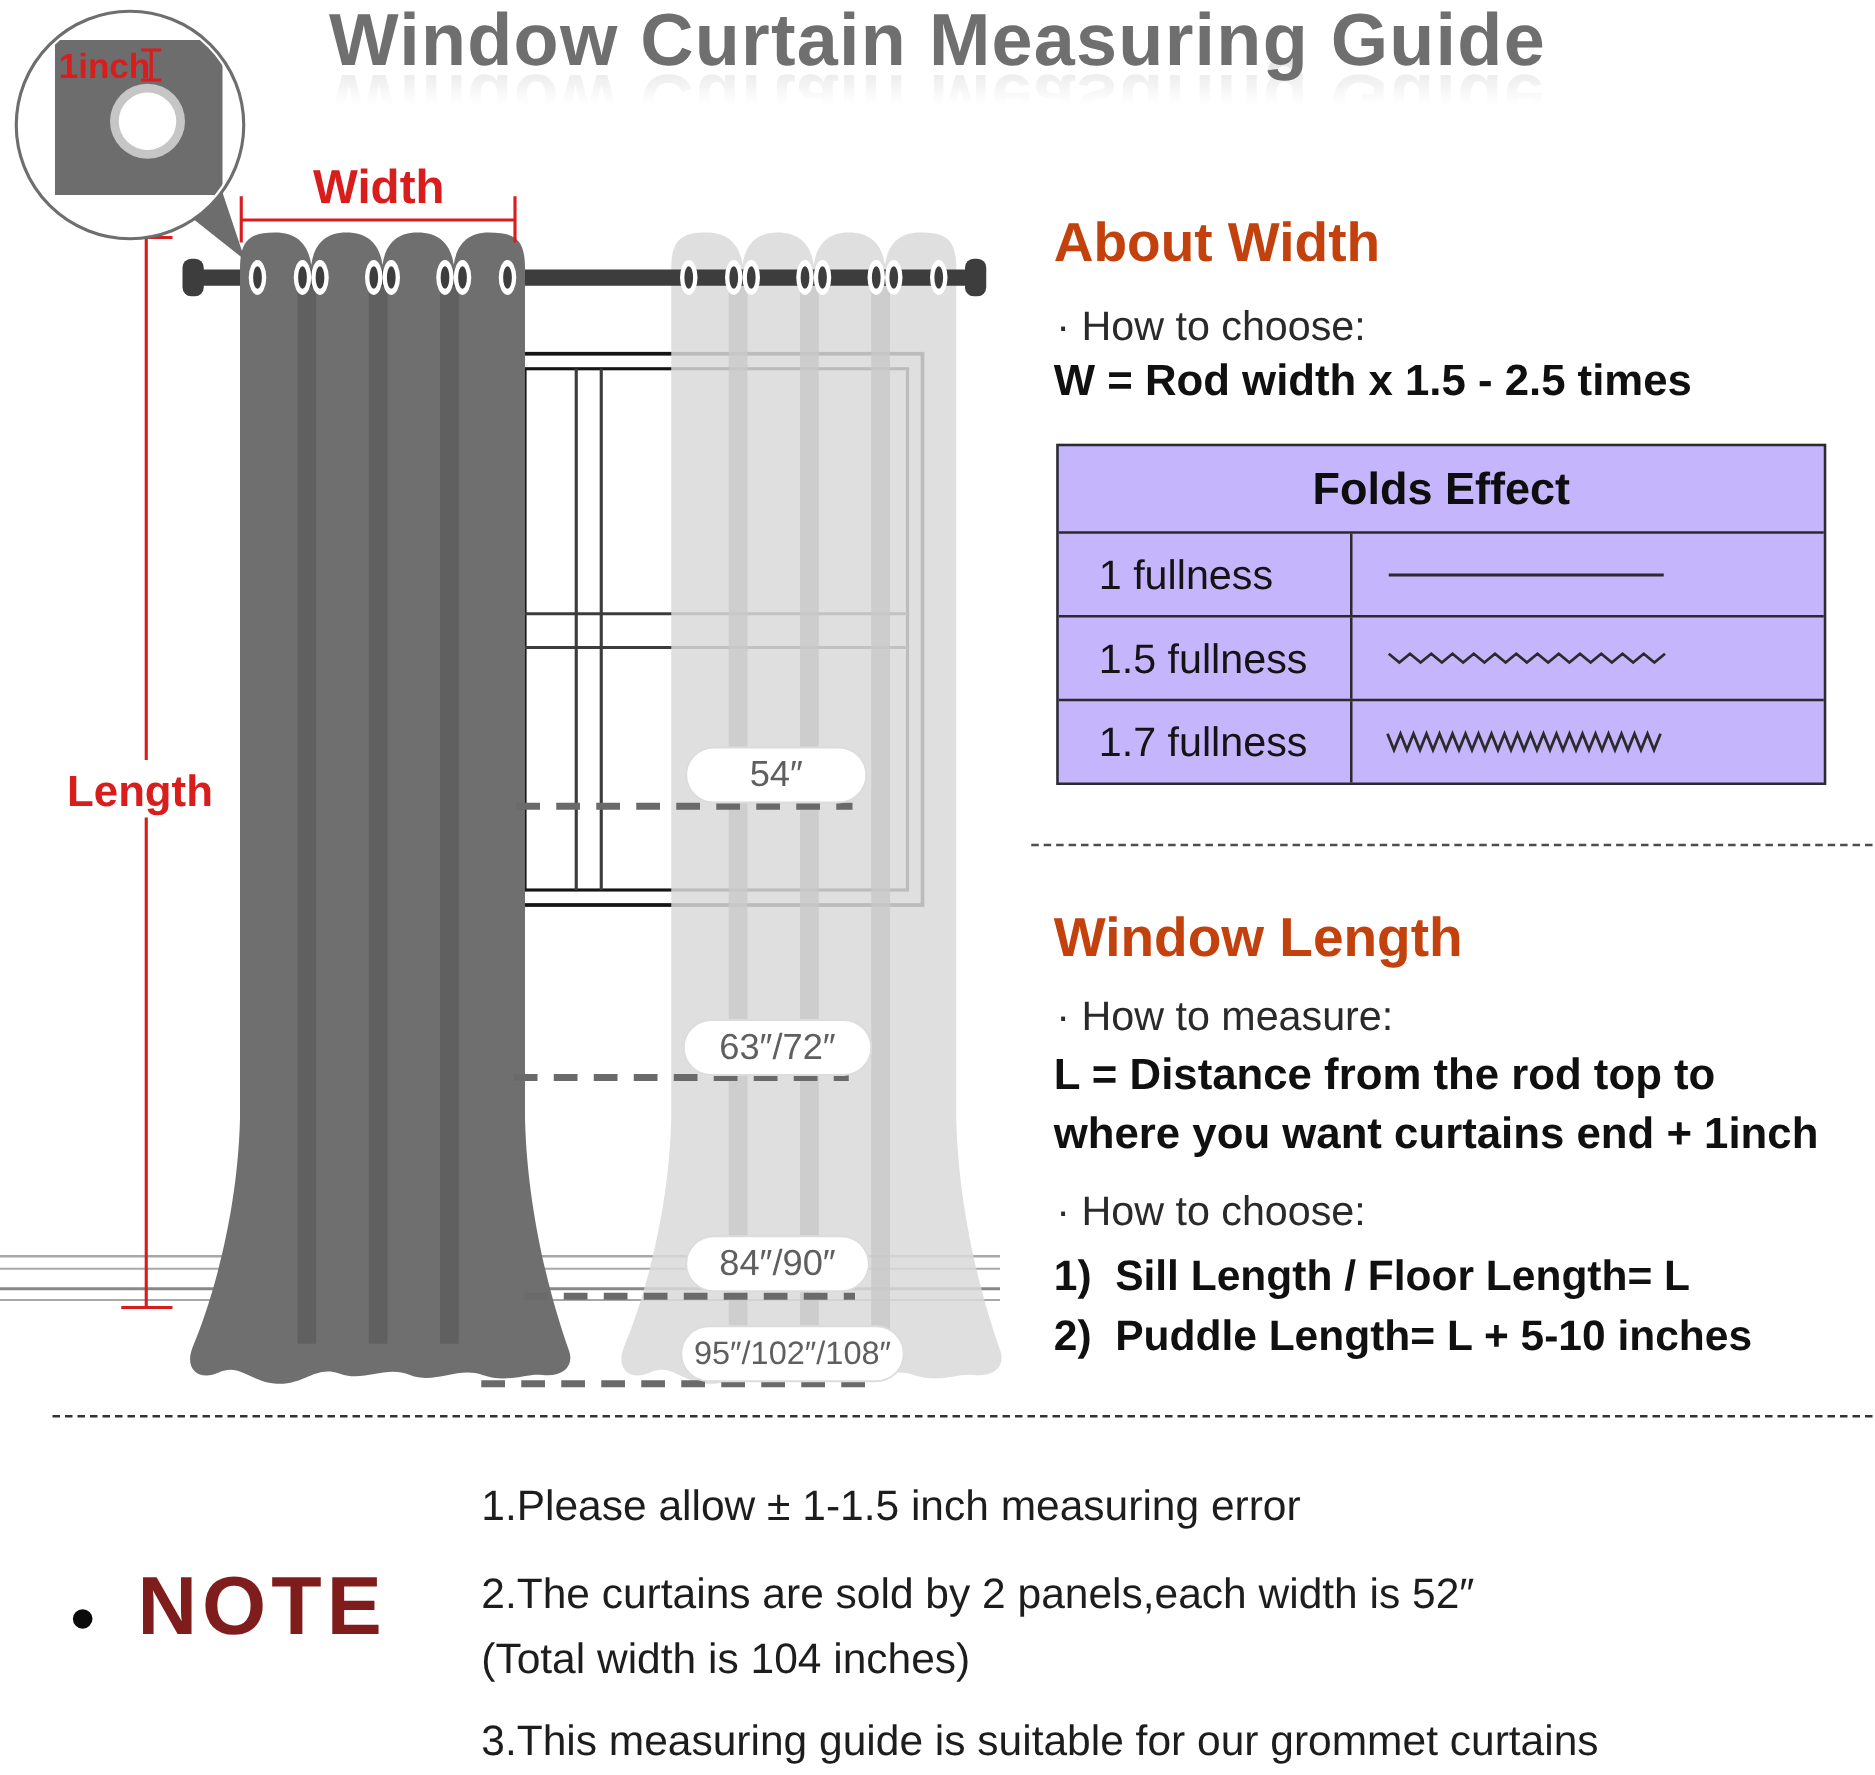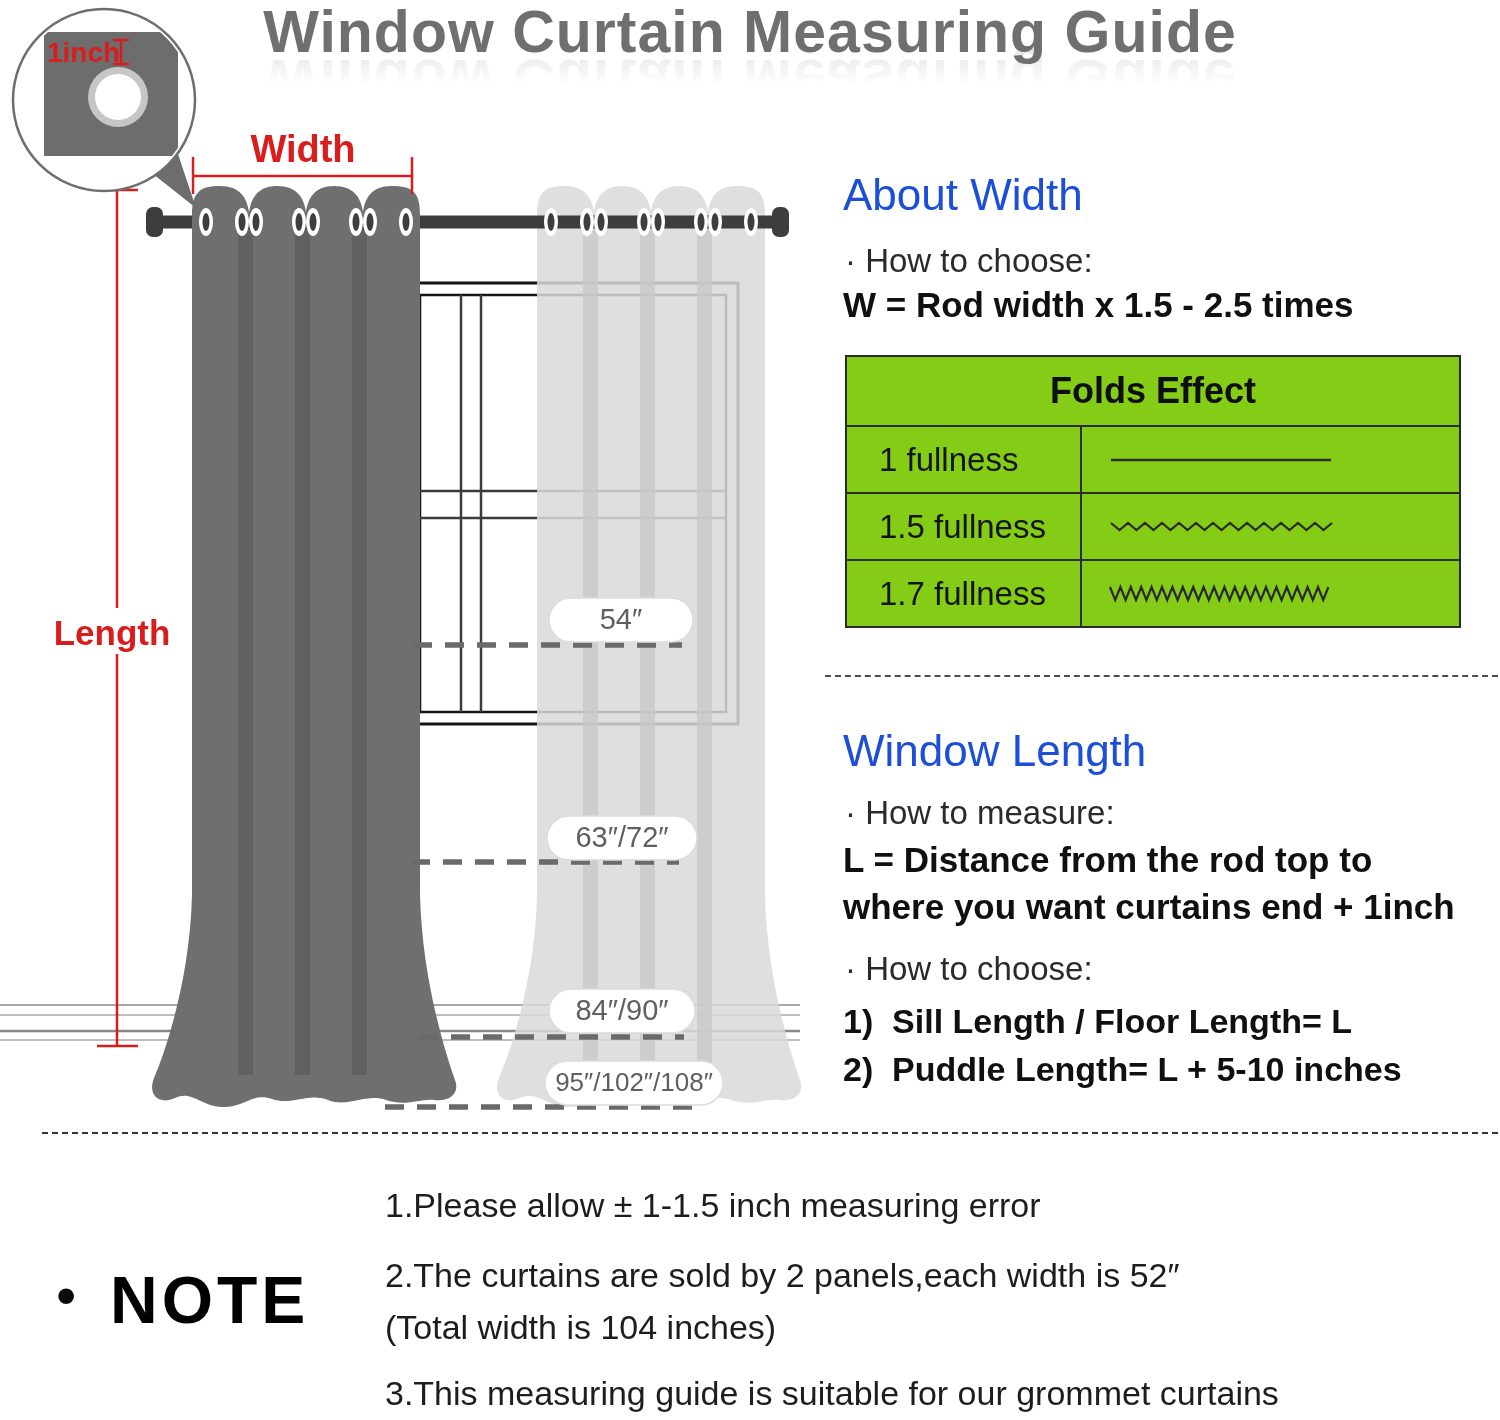--- a/index.html
+++ b/index.html
@@ -9,40 +9,40 @@
 
   
   .title-wrap{left:0;top:2px;width:100%;text-align:center;line-height:1.05;}
   .title-main{font-size:59px;font-weight:700;color:#6f6f6f;letter-spacing:1px;}
   .title-reflect{font-size:59px;font-weight:700;color:#6f6f6f;letter-spacing:1px;
     transform:scaleY(-1);opacity:.30;margin-top:-16px;
     -webkit-mask-image:linear-gradient(to bottom,transparent 42%,rgba(0,0,0,.6) 100%);
     mask-image:linear-gradient(to bottom,transparent 42%,rgba(0,0,0,.6) 100%);}
 
   
-  .h2{font-size:44px;font-weight:400;color:#1d4ed8;}
+  .h2{font-size:44px;font-weight:700;color:#c2410c;}
   .body-line{font-size:33px;color:#2a2a2a;}
   .formula{font-size:35px;font-weight:600;color:#101010;}
   .choice{font-size:34px;font-weight:600;color:#101010;white-space:pre;}
 
   
-  .folds-table{left:845px;top:355px;width:612px;border:2.5px solid #2b2b2b;background:#84cc16;}
+  .folds-table{left:845px;top:355px;width:612px;border:2.5px solid #2b2b2b;background:#c4b5fd;}
   .ft-header{height:68px;display:flex;align-items:center;justify-content:center;
              font-size:36px;font-weight:600;color:#0e0e0e;}
   .ft-row{display:flex;border-top:2.5px solid #2b2b2b;height:65px;}
   .ft-label{width:235px;border-right:2.5px solid #2b2b2b;display:flex;align-items:center;
             padding-left:32px;font-size:33px;color:#141414;box-sizing:border-box;}
   .ft-effect{flex:1;display:flex;align-items:center;padding-left:24px;}
 
   .dash-sep1{left:825px;top:675px;width:673px;border-top:2px dashed #4d4d4d;}
   .dash-sep2{left:42px;top:1132px;width:1456px;border-top:2.5px dashed #333333;}
 
   
   .note-bullet{left:56px;top:1266px;font-size:58px;color:#0a0a0a;line-height:1;}
-  .note-label{left:110px;top:1246px;font-size:66px;font-weight:700;color:#000000;letter-spacing:4px;margin-top:16px;}
+  .note-label{left:110px;top:1246px;font-size:66px;font-weight:700;color:#7f1d1d;letter-spacing:4px;}
   .note-item{left:385px;font-size:34px;color:#1d1d1d;}
 
   svg text{font-family:"Liberation Sans","DejaVu Sans",sans-serif;}
 </style>
 </head>
 <body>
 
 <div id="page">
 
   <div class="abs title-wrap">

